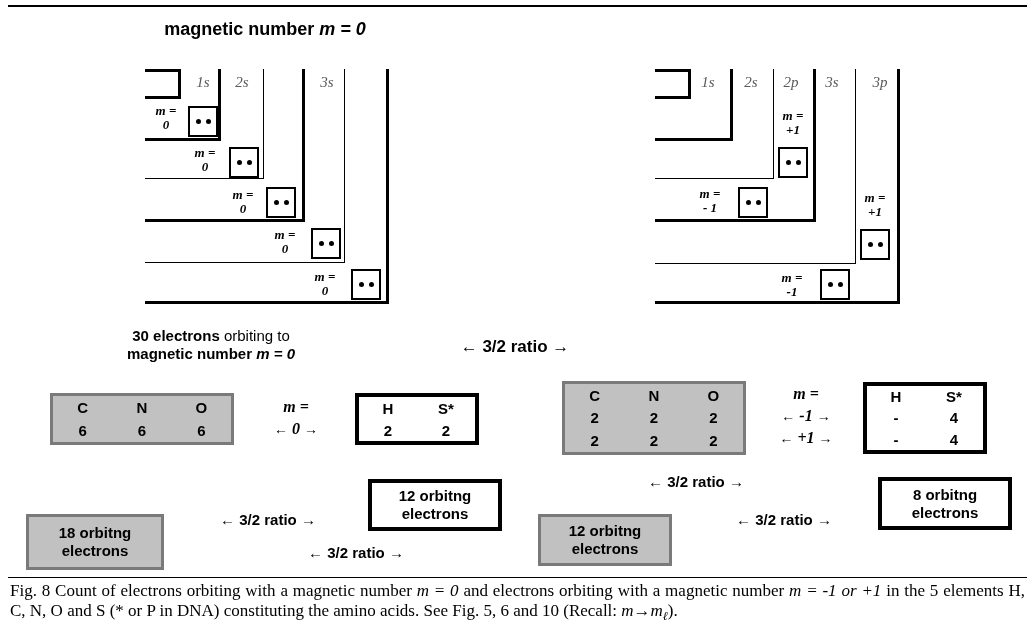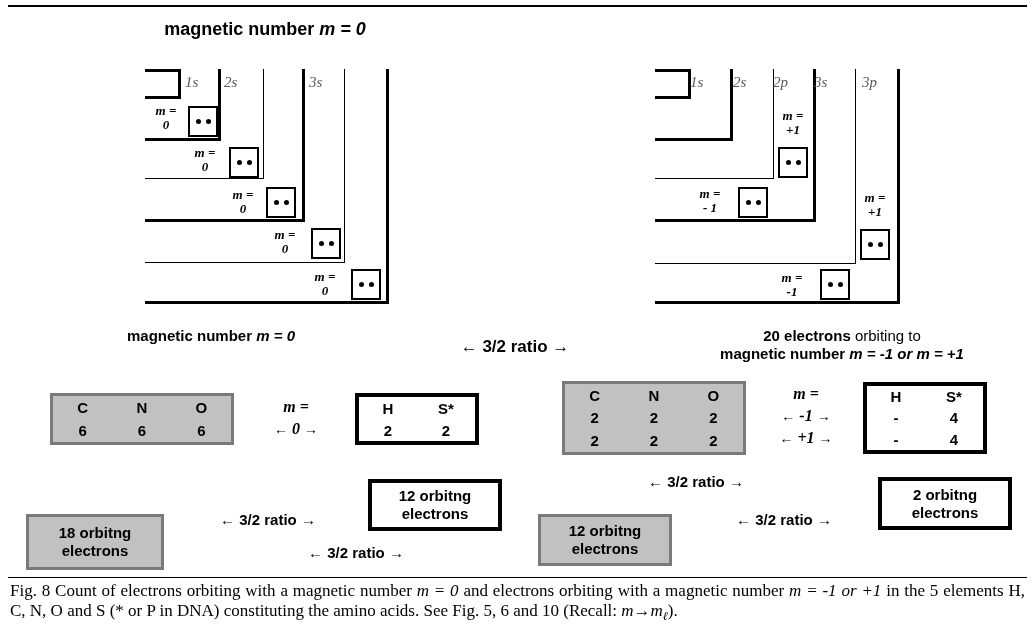--- a/index.html
+++ b/index.html
@@ -2,21 +2,21 @@
 <html><head>
 <meta charset="utf-8">
 <style>
   html,body{margin:0;padding:0;background:#fff}
   #figure{position:relative;width:1034px;height:633px;background:#fff;color:#000;
           font-family:"Liberation Sans",sans-serif;overflow:hidden}
   .ln{position:absolute;background:#000}
   .ptitle{position:absolute;text-align:center;font-size:18px;font-weight:bold}
   .ptitle i{font-style:italic}
   .diag{position:absolute}
-  .orb{position:absolute;top:5px;width:36px;text-align:left;color:#595959;
+  .orb{position:absolute;top:5px;width:36px;text-align:center;color:#595959;
        font-family:"Liberation Serif",serif;font-style:italic;font-size:15px}
   .ml{position:absolute;width:38px;text-align:center;font-family:"Liberation Serif",serif;
       font-style:italic;font-weight:bold;font-size:13px;line-height:14px}
   .ebox{position:absolute;width:30px;height:31px;box-sizing:border-box;border:2px solid #000;
         background:#fff;display:flex;align-items:center;justify-content:center;gap:5px}
   .dot{width:5px;height:5px;border-radius:50%;background:#000}
   .summary{position:absolute;text-align:center;font-size:15px;line-height:18px}
   .summary b{font-weight:bold}
   .summary .b{font-weight:bold}
   .summary i{font-weight:bold;font-style:italic}
@@ -164,29 +164,26 @@
         <div>m =</div>
         <div>-1</div>
       </div>
     <div class="ebox" style="left:165px;top:200px">
         <span class="dot"></span>
         <span class="dot"></span>
       </div>
   </div>
 
   <div class="summary" style="left:61px;top:327px;width:300px">
+    <div><b>30 electrons</b><span> orbiting to</span></div>
     <div class="b"><span>magnetic number </span><i>m = 0</i></div>
   </div>
 
   <div class="ratio big" style="left:425px;top:337px;width:180px">← 3/2 ratio →</div>
 
-  <div class="summary" style="left:692px;top:327px;width:300px">
-    <div><b>20 electrons</b><span> orbiting to</span></div>
-    <div class="b"><span>magnetic number </span><i>m = -1 or m = +1</i></div>
-  </div>
 
   <div class="graybox grid3" style="left:50px;top:393px;width:184px;height:52px">
     <span>C</span>
     <span>N</span>
     <span>O</span>
     <span>6</span>
     <span>6</span>
     <span>6</span>
   </div>
 
@@ -240,20 +237,20 @@
   </div>
   <div class="ratio" style="left:286px;top:544px;width:140px">← 3/2 ratio →</div>
 
   <div class="ratio" style="left:626px;top:473px;width:140px">← 3/2 ratio →</div>
   <div class="graybox cbox" style="left:538px;top:514px;width:134px;height:52px">
     <div>12 orbitng</div>
     <div>electrons</div>
   </div>
   <div class="ratio" style="left:714px;top:511px;width:140px">← 3/2 ratio →</div>
   <div class="blackbox cbox" style="left:878px;top:477px;width:134px;height:53px">
-    <div>2 orbitng</div>
+    <div>8 orbitng</div>
     <div>electrons</div>
   </div>
 
   <div class="ln" style="left:8px;top:577px;width:1019px;height:1px"></div>
   <div class="caption" style="left:10px;top:581px;width:1015px"><span>Fig. 8 Count of electrons orbiting with a magnetic number </span><i>m = 0</i><span> and electrons orbiting with a magnetic number </span><i>m = -1 or +1</i><span> in the 5 elements H, C, N, O and S (* or P in DNA) constituting the amino acids. See Fig. 5, 6 and 10 (Recall: </span><i>m→m</i><sub><i>ℓ</i></sub><span>).</span></div>
 
 </div>
 
 </body></html>

